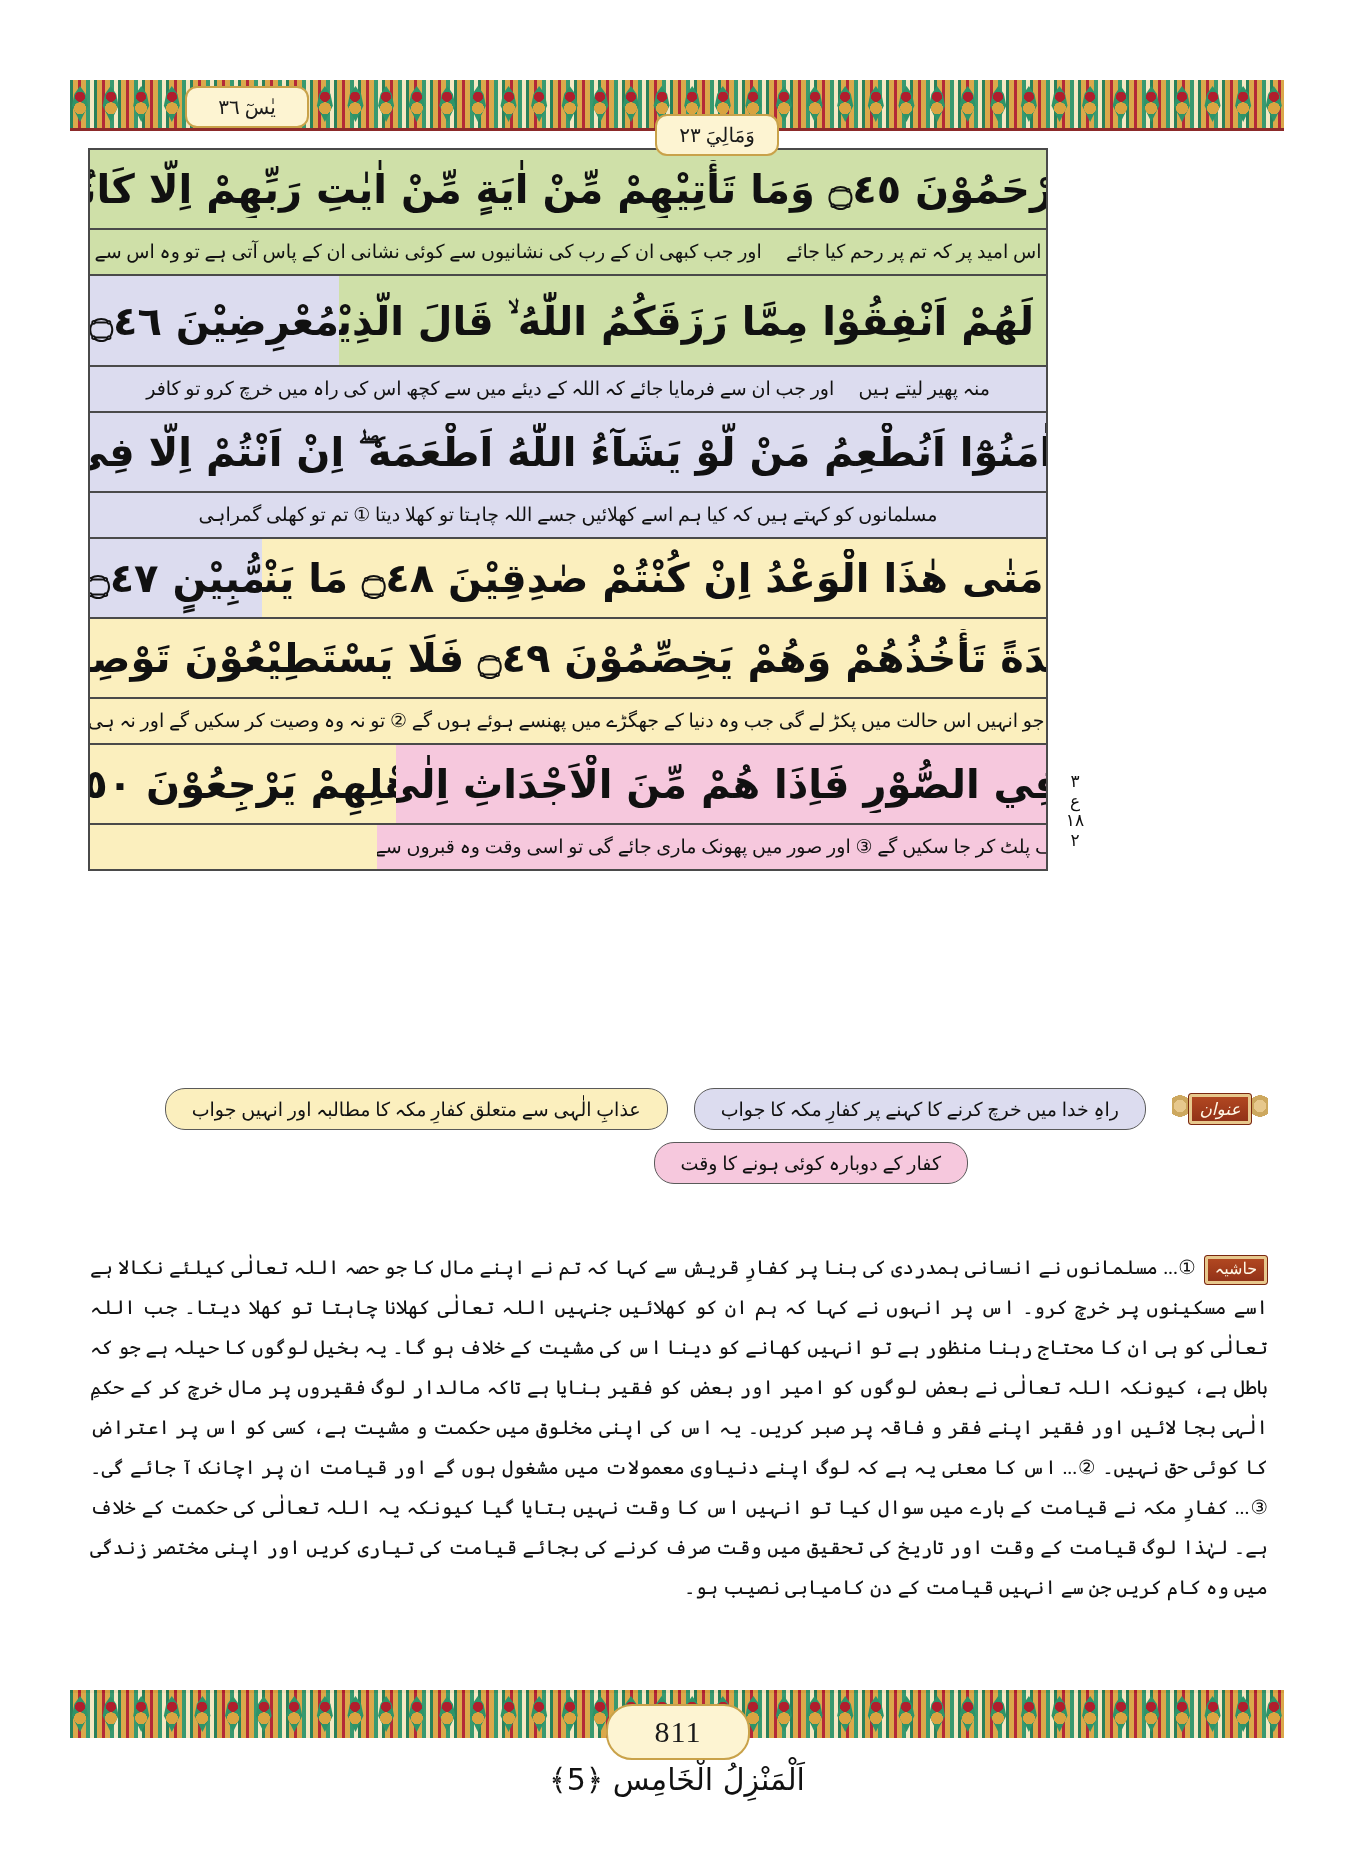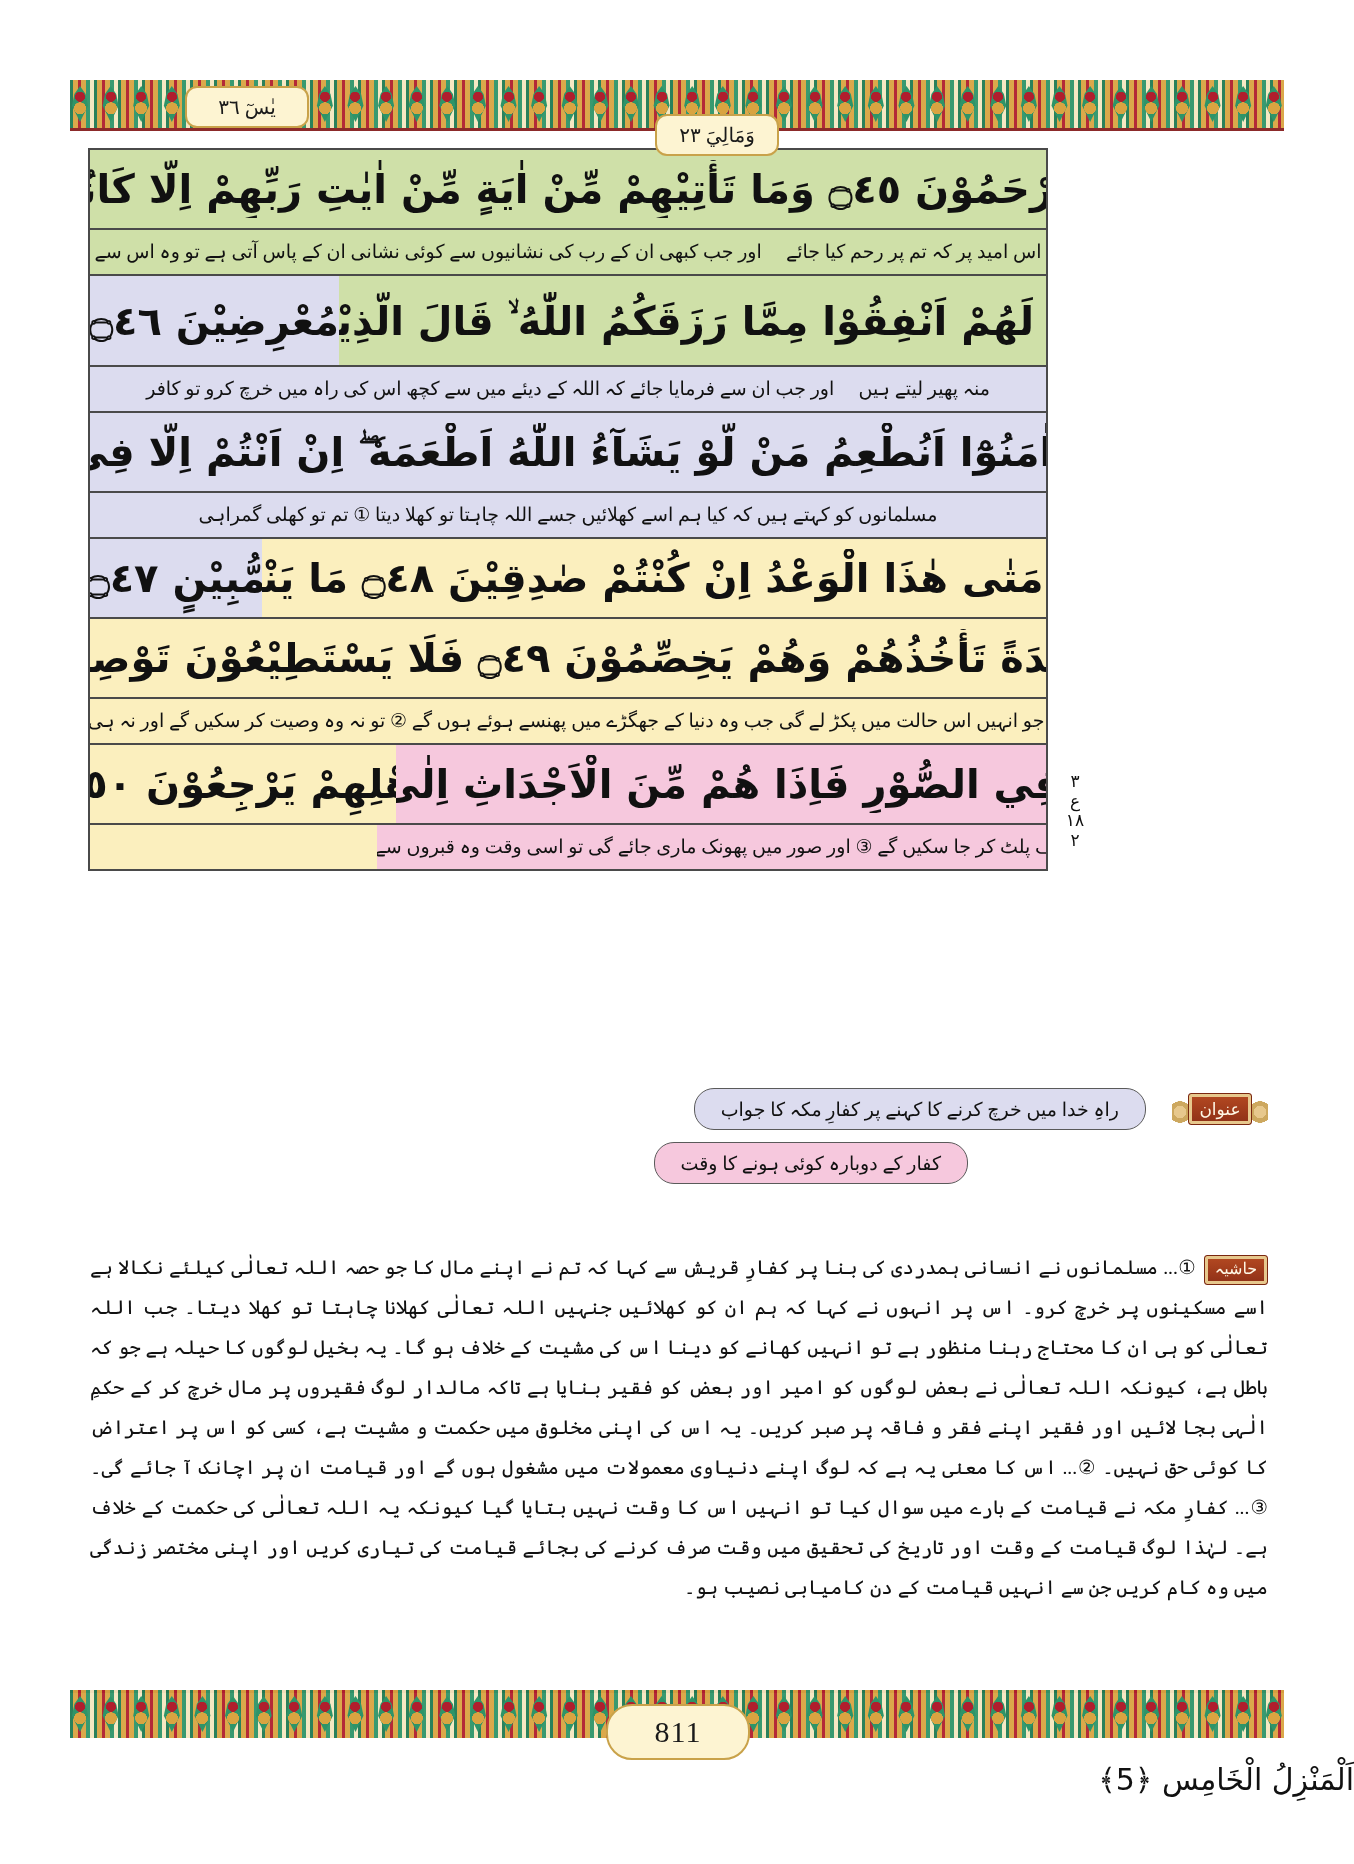--- a/index.html
+++ b/index.html
@@ -182,21 +182,21 @@
     justify-content: center;
     width: 62px; height: 30px;
     background: linear-gradient(180deg, #b54a22 0%, #8e2f16 100%);
     border: 1px solid #7a2710;
     border-radius: 3px;
     color: #fff8e6;
     font-size: 17px;
     direction: rtl;
     box-shadow: 0 0 0 3px #e7c88d inset;
   }
-  .badge-wrap { position: relative; display: inline-flex; align-items: flex-end; }
+  .badge-wrap { position: relative; display: inline-flex; align-items: flex-start; font-style: italic; }
   .badge-wrap::before,
   .badge-wrap::after {
     content: "";
     width: 16px; height: 26px;
     background: radial-gradient(circle at 50% 50%, #e7c88d 0 40%, #cda85f 41% 70%, transparent 71%);
   }
   .bubble {
     display: inline-flex;
     align-items: center;
     justify-content: center;
@@ -245,20 +245,21 @@
     margin-left: 8px;
     vertical-align: middle;
   }
 
   
   #manzil-footer {
     position: absolute;
     top: 1762px;
     left: 0;
     width: 1354px;
+    text-align: center;
     font-family: "DejaVu Sans", sans-serif;
     font-size: 30px;
     color: #111;
     direction: rtl;
     z-index: 3;
   }
 </style>
 </head>
 <body>
 
@@ -365,20 +366,21 @@
   <div>١٨</div>
   <div>٢</div>
 </div>
 
 <div id="unwan-area">
   <div class="bubble-row">
     <div class="badge-wrap">
       <div class="badge-label">عنوان</div>
     </div>
     <div class="bubble lilac">راہِ خدا میں خرچ کرنے کا کہنے پر کفارِ مکہ کا جواب</div>
+    <div class="bubble cream">عذابِ الٰہی سے متعلق کفارِ مکہ کا مطالبہ اور انہیں جواب</div>
   </div>
   <div class="bubble-row" style="padding-right:300px">
     <div class="bubble pink">کفار کے دوبارہ کوئی ہونے کا وقت</div>
   </div>
 </div>
 
 <div id="footnote-section">
   <div id="footnote-body">
     <span class="hashiya-badge">حاشیہ</span><span>①... مسلمانوں نے انسانی ہمدردی کی بنا پر کفارِ قریش سے کہا کہ تم نے اپنے مال کا جو حصہ اللہ تعالٰی کیلئے نکالا ہے اسے مسکینوں پر خرچ کرو۔ اس پر انہوں نے کہا کہ ہم ان کو کھلائیں جنہیں اللہ تعالٰی کھلانا چاہتا تو کھلا دیتا۔ جب اللہ تعالٰی کو ہی ان کا محتاج رہنا منظور ہے تو انہیں کھانے کو دینا اس کی مشیت کے خلاف ہو گا۔ یہ بخیل لوگوں کا حیلہ ہے جو کہ باطل ہے، کیونکہ اللہ تعالٰی نے بعض لوگوں کو امیر اور بعض کو فقیر بنایا ہے تاکہ مالدار لوگ فقیروں پر مال خرچ کر کے حکمِ الٰہی بجا لائیں اور فقیر اپنے فقر و فاقہ پر صبر کریں۔ یہ اس کی اپنی مخلوق میں حکمت و مشیت ہے، کسی کو اس پر اعتراض کا کوئی حق نہیں۔ ②... اس کا معنٰی یہ ہے کہ لوگ اپنے دنیاوی معمولات میں مشغول ہوں گے اور قیامت ان پر اچانک آ جائے گی۔ ③... کفارِ مکہ نے قیامت کے بارے میں سوال کیا تو انہیں اس کا وقت نہیں بتایا گیا کیونکہ یہ اللہ تعالٰی کی حکمت کے خلاف ہے۔ لہٰذا لوگ قیامت کے وقت اور تاریخ کی تحقیق میں وقت صرف کرنے کی بجائے قیامت کی تیاری کریں اور اپنی مختصر زندگی میں وہ کام کریں جن سے انہیں قیامت کے دن کامیابی نصیب ہو۔</span>
   </div>

